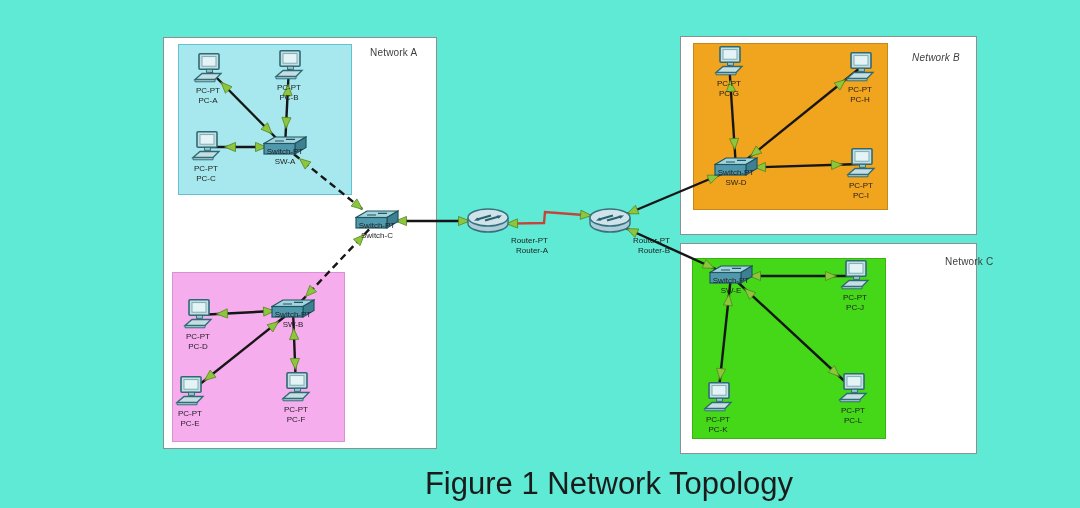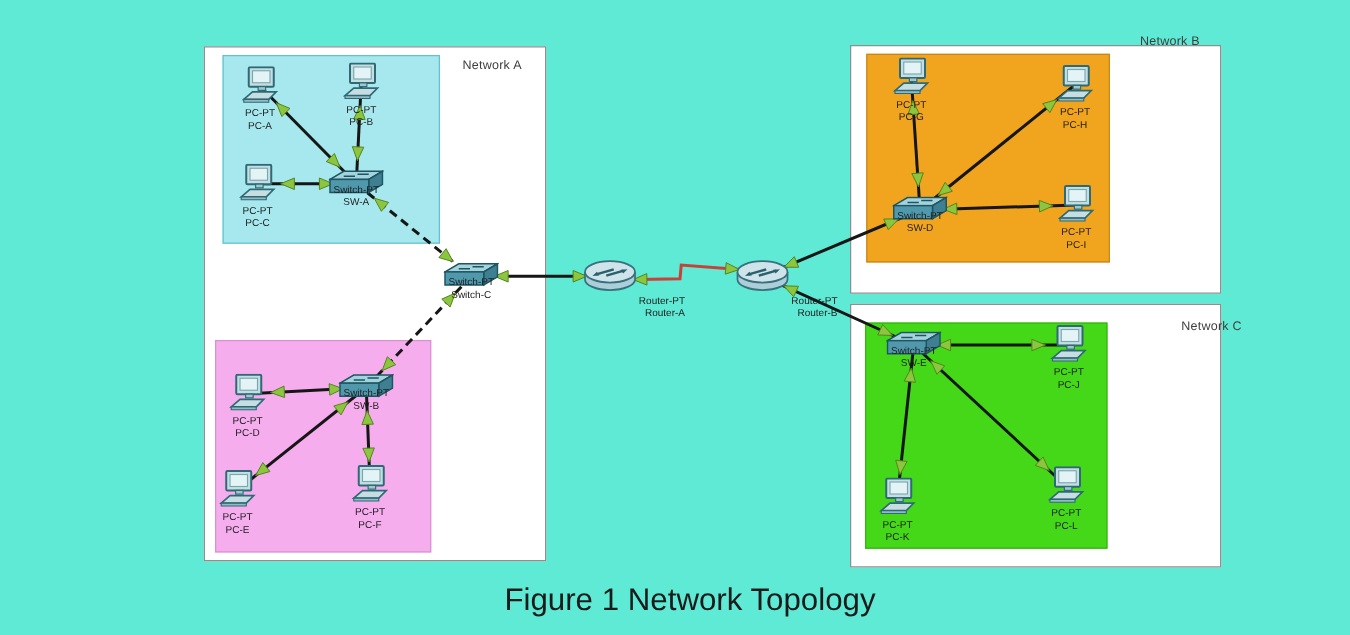--- a/index.html
+++ b/index.html
@@ -12,31 +12,31 @@
   .device{position:absolute;width:0;height:0;overflow:visible;z-index:4;}
   .icon{position:absolute;}
   .icon svg{display:block;width:100%;height:100%;}
   .dev-pc .icon{left:-15px;top:-16px;width:30px;height:32px;}
   .dev-switch .icon{left:-22px;top:-11px;width:44px;height:22px;}
   .dev-router .icon{left:-22px;top:-14px;width:44px;height:28px;}
   .dlabel{position:absolute;left:-60px;width:120px;text-align:center;font-size:8px;line-height:9.5px;color:#1d1d1d;z-index:5;}
   .dev-pc .dlabel{top:17px;}
   .dev-switch .dlabel{top:0;}
   .dev-router .dlabel{top:15px;text-align:right;}
-  .caption{position:absolute;left:552px;top:466px;transform:translateX(-50%);font-size:25px;color:#1b1b1b;white-space:nowrap;z-index:6;}
+  .caption{position:absolute;left:609px;top:466px;transform:translateX(-50%);font-size:31px;color:#1b1b1b;white-space:nowrap;z-index:6;}
 </style>
 </head>
 <body>
 
 <div class="page">
   <div class="stage" id="stage">
       <div class="region" style="left: 163px; top: 37px; width: 274px; height: 412px; background: rgb(255, 255, 255); border: 1px solid rgb(143, 143, 143);"></div>
       <span class="region-label" style="left: 370px; top: 47px;">Network A</span>
       <div class="region" style="left: 680px; top: 36px; width: 297px; height: 199px; background: rgb(255, 255, 255); border: 1px solid rgb(143, 143, 143);"></div>
-      <span class="region-label" style="left: 912px; top: 28px;">Network B</span>
+      <span class="region-label" style="left: 912px; top: 52px; font-style: italic;">Network B</span>
       <div class="region" style="left: 680px; top: 243px; width: 297px; height: 211px; background: rgb(255, 255, 255); border: 1px solid rgb(143, 143, 143);"></div>
       <span class="region-label" style="left: 912px; top: 256px; padding-left: 33px;">Network C</span>
       <div class="region" style="left: 178px; top: 44px; width: 174px; height: 151px; background: rgb(167, 232, 239); border: 1px solid rgb(99, 194, 208);"></div>
       <div class="region" style="left: 172px; top: 272px; width: 173px; height: 170px; background: rgb(246, 173, 238); border: 1px solid rgb(215, 147, 207);"></div>
       <div class="region" style="left: 693px; top: 43px; width: 195px; height: 167px; background: rgb(241, 164, 29); border: 1px solid rgb(200, 135, 26);"></div>
       <div class="region" style="left: 692px; top: 258px; width: 194px; height: 181px; background: rgb(69, 216, 24); border: 1px solid rgb(56, 181, 16);"></div>
       <svg width="1080" height="508" class="wires">
         <polyline points="208,69 285,147" fill="none" stroke="#161616" stroke-width="2.4"></polyline>
         <polygon points="220.99680835386124,82.16559807274257 225.45103217861032,93.22543035533336 231.9982485174877,86.76215268746724" fill="#8cc63e" stroke="#55841f" stroke-width="0.8"></polygon>
         <polygon points="272.00319164613876,133.83440192725743 267.54896782138974,122.77456964466664 261.0017514825123,129.23784731253278" fill="#8cc63e" stroke="#55841f" stroke-width="0.8"></polygon>

